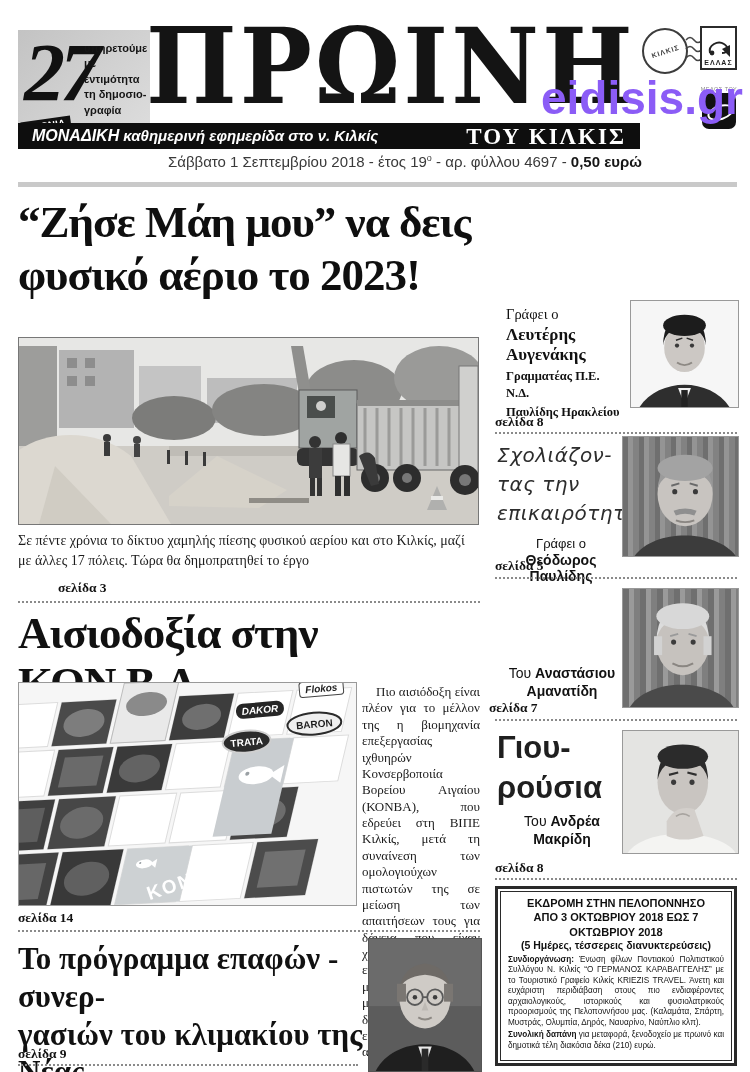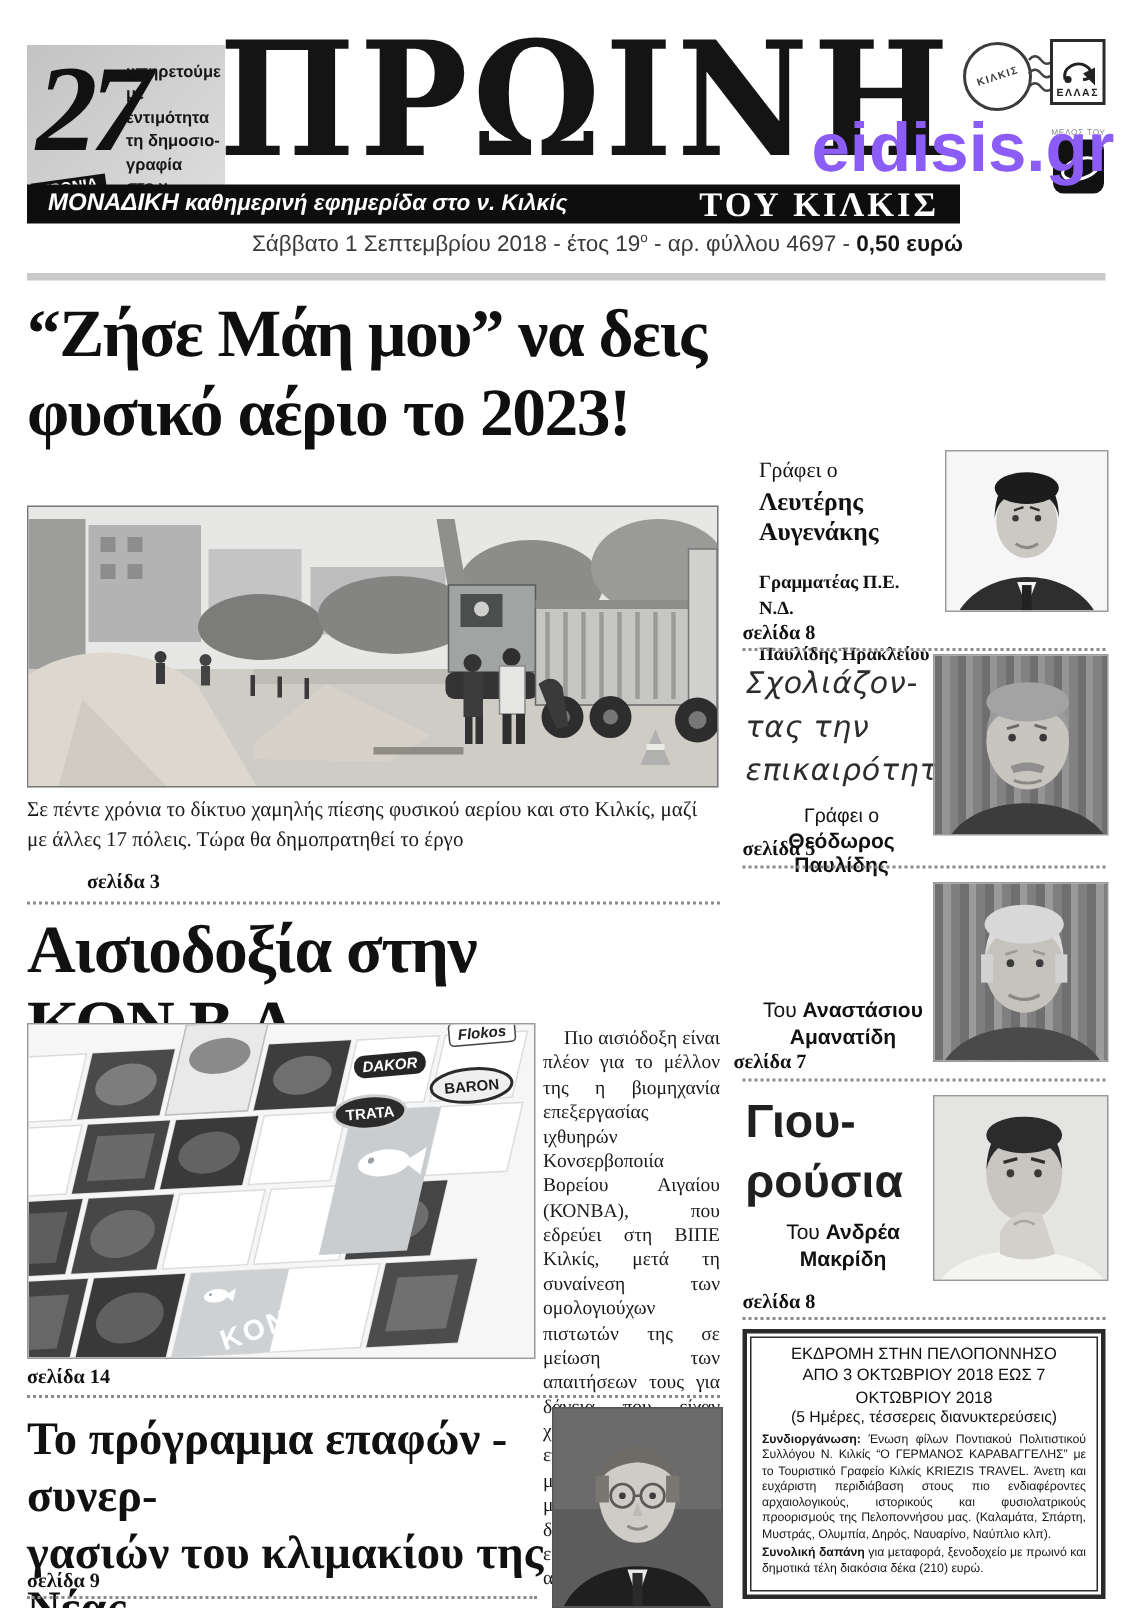--- a/index.html
+++ b/index.html
@@ -61,21 +61,21 @@
   #nd-photo{left:368px;top:938px;width:112px;height:132px;border:1px solid #555;background:#6a6a6a;overflow:hidden;}
   #nd-page{left:18px;top:1046px;}
   #div-l3{left:18px;top:1064px;width:340px;}
 
   
   #rc1-headline{left:495px;top:197px;width:240px;font:italic bold 18.5px/1.33 "Liberation Serif",serif;color:#141414;}
   #rc1-headline sup{font-size:11px;}
   #rc1-byline{left:506px;top:306px;width:118px;}
   #rc1-byline .pre{display:block;font:14.5px "Liberation Serif",serif;}
   #rc1-byline .name{display:block;font:bold 17px/1.2 "Liberation Serif",serif;margin-top:2px;}
-  #rc1-byline .role{display:block;font:bold 12.5px/1.35 "Liberation Serif",serif;margin-top:14px;}
+  #rc1-byline .role{display:block;font:bold 12.5px/1.35 "Liberation Serif",serif;margin-top:2px;}
   #rc1-photo{left:630px;top:300px;width:107px;height:106px;border:1px solid #999;background:#f5f5f5;overflow:hidden;}
   #rc1-page{left:495px;top:414px;}
   #div-r1{left:495px;top:432px;width:242px;}
 
   #rc2-headline{left:497px;top:441px;width:132px;font:italic 20px/1.45 "DejaVu Sans",sans-serif;
         letter-spacing:.5px;color:#2d2d2d;white-space:pre-line;}
   #rc2-byline{left:497px;top:536px;width:128px;text-align:center;font:13px "Liberation Sans",sans-serif;}
   #rc2-byline .name{display:block;font-weight:bold;font-size:14px;margin-top:1px;}
   #rc2-photo{left:622px;top:436px;width:115px;height:119px;border:1px solid #999;overflow:hidden;
         background:repeating-linear-gradient(90deg,#6f6f6f 0 5px,#949494 5px 10px,#828282 10px 16px);}
@@ -95,21 +95,21 @@
         color:#1f1f1f;white-space:pre-line;}
   #rc4-byline{left:497px;top:812px;width:130px;text-align:center;font:14px/1.3 "Liberation Sans",sans-serif;}
   #rc4-byline .name{font-weight:bold;}
   #rc4-photo{left:622px;top:730px;width:115px;height:122px;border:1px solid #999;background:#e8e8e8;overflow:hidden;}
   #rc4-page{left:495px;top:860px;}
   #div-r4{left:495px;top:878px;width:242px;}
 
   #excursion-box{left:495px;top:886px;width:242px;height:180px;border:3px solid #2a2a2a;box-sizing:border-box;background:#fff;}
   #excursion-inner{position:absolute;inset:2px;border:1px solid #2a2a2a;padding:4px 7px;box-sizing:border-box;
         font-family:"Liberation Sans",sans-serif;}
-  .box-title{text-align:center;font-weight:normal;font-size:11px;line-height:1.3;color:#101010;}
+  .box-title{text-align:center;font-weight:bold;font-size:11px;line-height:1.3;color:#101010;}
   .box-title.t3{font-size:10.5px;}
   #excursion-body p{margin:2px 0;font-size:8.2px;line-height:1.28;text-align:justify;color:#151515;}
 
   svg{display:block;}
 </style>
 </head>
 <body>
 
 <div class="page">
 

